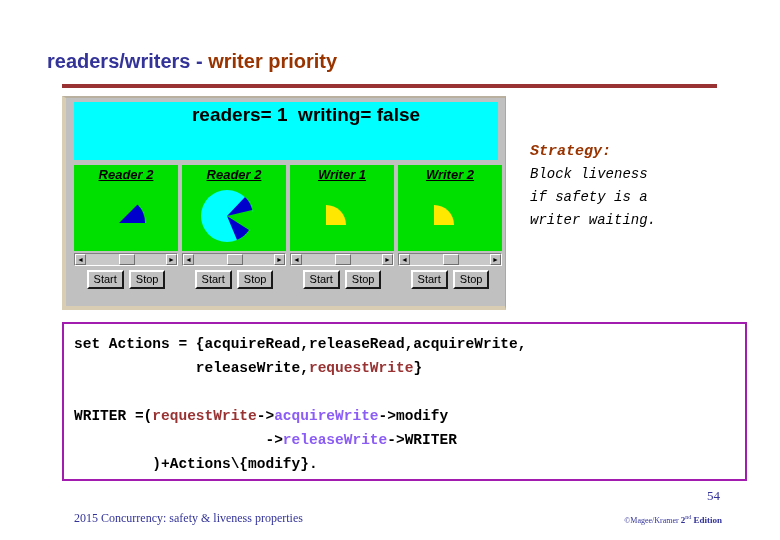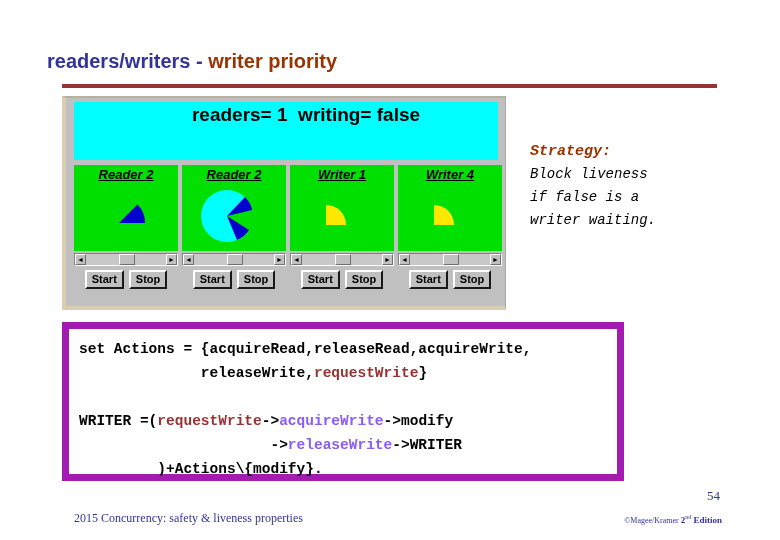--- a/index.html
+++ b/index.html
@@ -120,21 +120,21 @@
   }
   .btnrow{
     margin-top:4px; display:flex; gap:5px; justify-content:center;
   }
   .btn{
     background:#c0c0c0;
     border:2px outset #dcdcdc;
     border-top-color:#ffffff; border-left-color:#ffffff;
     border-right-color:#6e6e6e; border-bottom-color:#6e6e6e;
     font-family:"Liberation Sans", sans-serif;
-    font-weight:bold; font-size:11px; color:#000;
+    font-weight:normal; font-size:11px; color:#000;
     padding:1px 5px 2px 5px;
     line-height:12px;
     box-sizing:border-box;
     cursor:pointer;
   }
 
   
   #strategy{
     position:absolute; left:530px; top:140px;
     width:230px;
@@ -144,22 +144,22 @@
     font-weight:bold; font-style:italic; color:#993300;
     font-size:15px;
   }
   #strategy .s-body{
     font-style:italic; color:#000;
   }
 
   
   #codebox{
     position:absolute; left:62px; top:322px;
-    width:562px; height:159px;
-    border:7px solid #a21caf;
+    width:685px; height:159px;
+    border:2px solid #a21caf;
     background:#ffffff;
     box-sizing:border-box;
     font-family:"Liberation Mono", monospace;
     font-weight:bold;
     font-size:14.5px;
     line-height:24px;
     color:#000;
     padding:8px 0 16px 10px;
   }
   #codebox .ln{white-space:pre;}
@@ -257,21 +257,21 @@
           <div class="sb-arrow right">►</div>
         </div>
         <div class="btnrow">
           <button class="btn">Start</button>
           <button class="btn">Stop</button>
         </div>
       </div>
 
       <div class="thread">
         <div class="canvas">
-          <div class="thread-name">Writer 4</div>
+          <div class="thread-name">Writer 2</div>
           <svg class="pie" viewBox="0 0 62 62">
             <path d="M 22 40 L 22 20 A 20 20 0 0 1 42 40 Z" fill="#ffe800"></path>
           </svg>
         </div>
         <div class="scrollbar">
           <div class="sb-arrow left">◄</div>
           <div class="sb-thumb"></div>
           <div class="sb-arrow right">►</div>
         </div>
         <div class="btnrow">
@@ -280,21 +280,21 @@
         </div>
       </div>
 
     </div>
   </div>
 </div>
 
 <div id="strategy">
   <div class="s-head">Strategy:</div>
   <div class="s-body">Block liveness</div>
-  <div class="s-body">if false is a</div>
+  <div class="s-body">if safety is a</div>
   <div class="s-body">writer waiting.</div>
 </div>
 
 <div id="codebox">
   <div class="ln"><span>set Actions = {acquireRead,releaseRead,acquireWrite,</span></div>
   <div class="ln"><span>              releaseWrite,</span><span class="c-red">requestWrite</span><span>}</span></div>
   <div class="ln">&nbsp;</div>
   <div class="ln"><span>WRITER =(</span><span class="c-red">requestWrite</span><span>-&gt;</span><span class="c-blue">acquireWrite</span><span>-&gt;modify</span></div>
   <div class="ln"><span>                      -&gt;</span><span class="c-blue">releaseWrite</span><span>-&gt;WRITER</span></div>
   <div class="ln"><span>         )+Actions\{modify}.</span></div>

